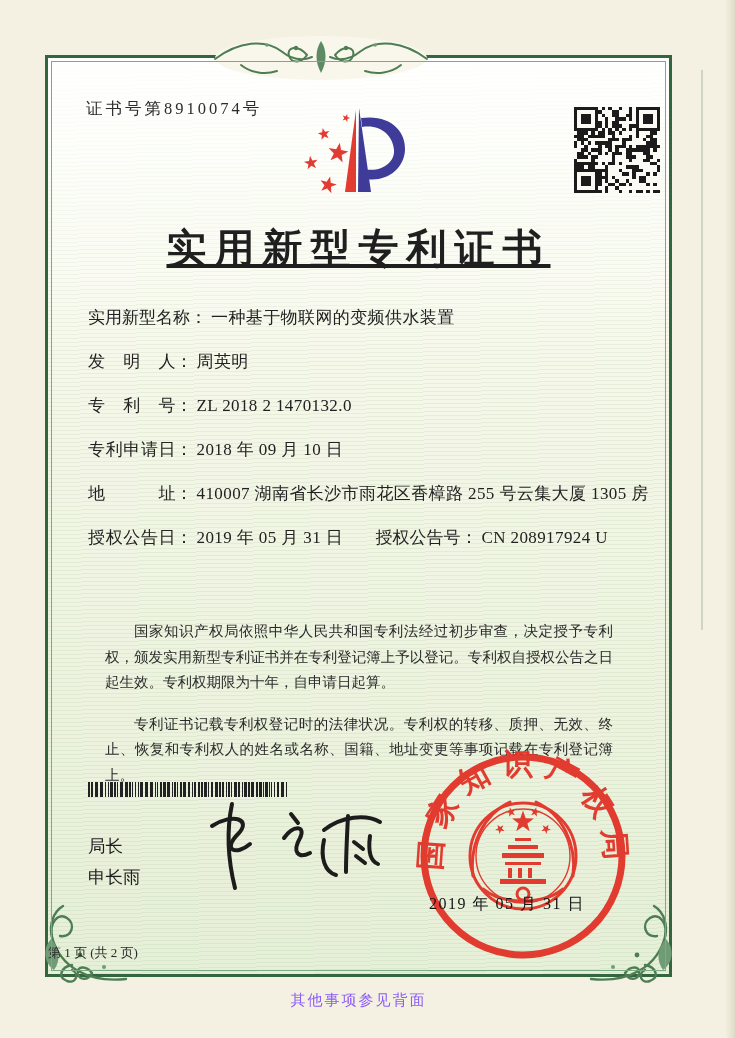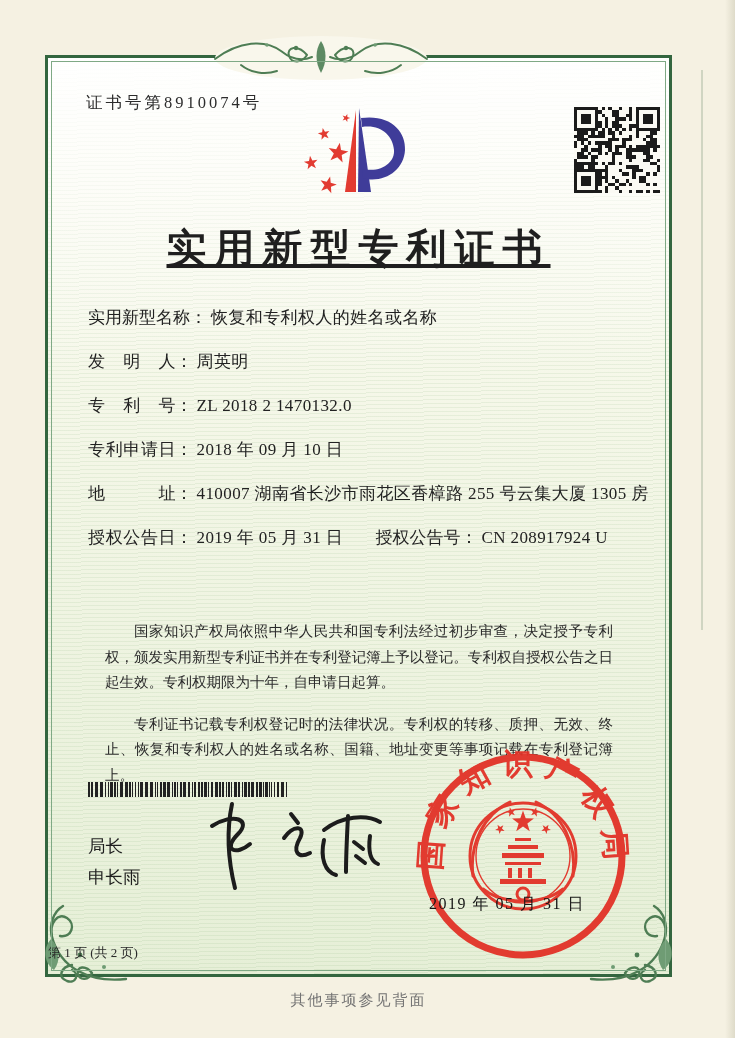--- a/index.html
+++ b/index.html
@@ -22,21 +22,21 @@
       linear-gradient(180deg,rgba(255,255,255,.95) 0%,rgba(255,255,255,0) 34%),
       repeating-linear-gradient(179deg,rgba(120,170,110,.12) 0 1px,rgba(0,0,0,0) 1px 4px),
       linear-gradient(180deg,#fdfcf3 0%,#f3f6e6 45%,#e6efd7 100%);
   }
   .frame::after{content:"";position:absolute;inset:3px;border:1px solid #7fa985;pointer-events:none;}
   
   .ornament-top{position:absolute;left:calc(50% - 38px);top:-27px;transform:translateX(-50%);}
   .flourish-bl{position:absolute;left:-12px;bottom:-14px;}
   .flourish-br{position:absolute;right:-12px;bottom:-14px;transform:scaleX(-1);}
   
-  .cert-no{position:absolute;left:38px;top:34px;font-size:16.5px;letter-spacing:3px;color:#2c2c2c;}
+  .cert-no{position:absolute;left:38px;top:40px;font-size:16.5px;letter-spacing:3px;color:#2c2c2c;}
   .logo{position:absolute;left:250px;top:48px;}
   .qr{position:absolute;right:9px;top:49px;width:86px;height:86px;}
   .qr svg{width:100%;height:100%;fill:#1b1b1b;background:#fbfaf4;}
   .title{position:absolute;left:0;top:163px;width:100%;text-align:center;
     font-size:40px;font-weight:bold;letter-spacing:8px;color:#1f1f1f;text-decoration:underline;}
   
   .fields{position:absolute;left:40px;right:28px;top:248px;font-size:17px;line-height:24px;}
   .f-row{margin-bottom:20px;white-space:nowrap;}
   .f-label{display:inline-block;min-width:5.15em;text-align:justify;text-align-last:justify;
     white-space:nowrap;vertical-align:top;}
@@ -50,21 +50,21 @@
   
   .barcode{position:absolute;left:40px;top:724px;width:205px;height:15px;}
   .barcode svg{width:100%;height:100%;fill:#222;}
   .signer{position:absolute;left:40px;top:773px;font-size:17.5px;line-height:31px;color:#1e1e1e;}
   .signature{position:absolute;left:148px;top:738px;}
   .seal{position:absolute;left:367px;top:690px;width:216px;height:216px;opacity:.95;}
   .seal-date{position:absolute;left:381px;top:836px;font-size:16px;letter-spacing:1.5px;
     color:#161616;z-index:5;}
   .page-no{position:absolute;left:0;top:886px;width:100%;text-align:left;font-size:13px;color:#2a2a2a;}
   .back-note{position:absolute;left:45px;top:991px;width:627px;text-align:center;
-    font-size:15px;letter-spacing:2px;color:#737373;}
+    font-size:15px;letter-spacing:2px;color:#8b5cf6;}
   .hidden-defs{position:absolute;width:0;height:0;overflow:hidden;}
 </style>
 </head>
 <body>
 
 <svg class="hidden-defs" aria-hidden="true">
   <defs>
     <polygon id="star" points="0,-10 -2.35,-3.24 -9.51,-3.09 -3.8,1.24 -5.88,8.09 0,4 5.88,8.09 3.8,1.24 9.51,-3.09 2.35,-3.24"></polygon>
   </defs>
 </svg>
@@ -446,21 +446,21 @@
         <rect x="19" y="24" width="1" height="1"></rect>
         <rect x="21" y="24" width="1" height="1"></rect>
         <rect x="23" y="24" width="1" height="1"></rect>
         <rect x="24" y="24" width="1" height="1"></rect>
       </svg>
   </div>
 
   <div class="title">实用新型专利证书</div>
 
   <div class="fields">
-    <div class="f-row"><span class="f-label">实用新型名称</span><span class="f-colon">：</span><span class="f-value">恢复和专利权人的姓名或名称</span></div>
+    <div class="f-row"><span class="f-label">实用新型名称</span><span class="f-colon">：</span><span class="f-value">一种基于物联网的变频供水装置</span></div>
     <div class="f-row"><span class="f-label">发明人</span><span class="f-colon">：</span><span class="f-value">周英明</span></div>
     <div class="f-row"><span class="f-label">专利号</span><span class="f-colon">：</span><span class="f-value">ZL 2018 2 1470132.0</span></div>
     <div class="f-row"><span class="f-label">专利申请日</span><span class="f-colon">：</span><span class="f-value">2018 年 09 月 10 日</span></div>
     <div class="f-row"><span class="f-label">地址</span><span class="f-colon">：</span><span class="f-value">410007 湖南省长沙市雨花区香樟路 255 号云集大厦 1305 房</span></div>
     <div class="f-row">
       <span class="f-label">授权公告日</span><span class="f-colon">：</span><span class="f-value">2019 年 05 月 31 日</span>
       <span class="f-pair2"><span class="f-label" style="min-width:0">授权公告号</span><span class="f-colon">：</span><span class="f-value">CN 208917924 U</span></span>
     </div>
   </div>
 

